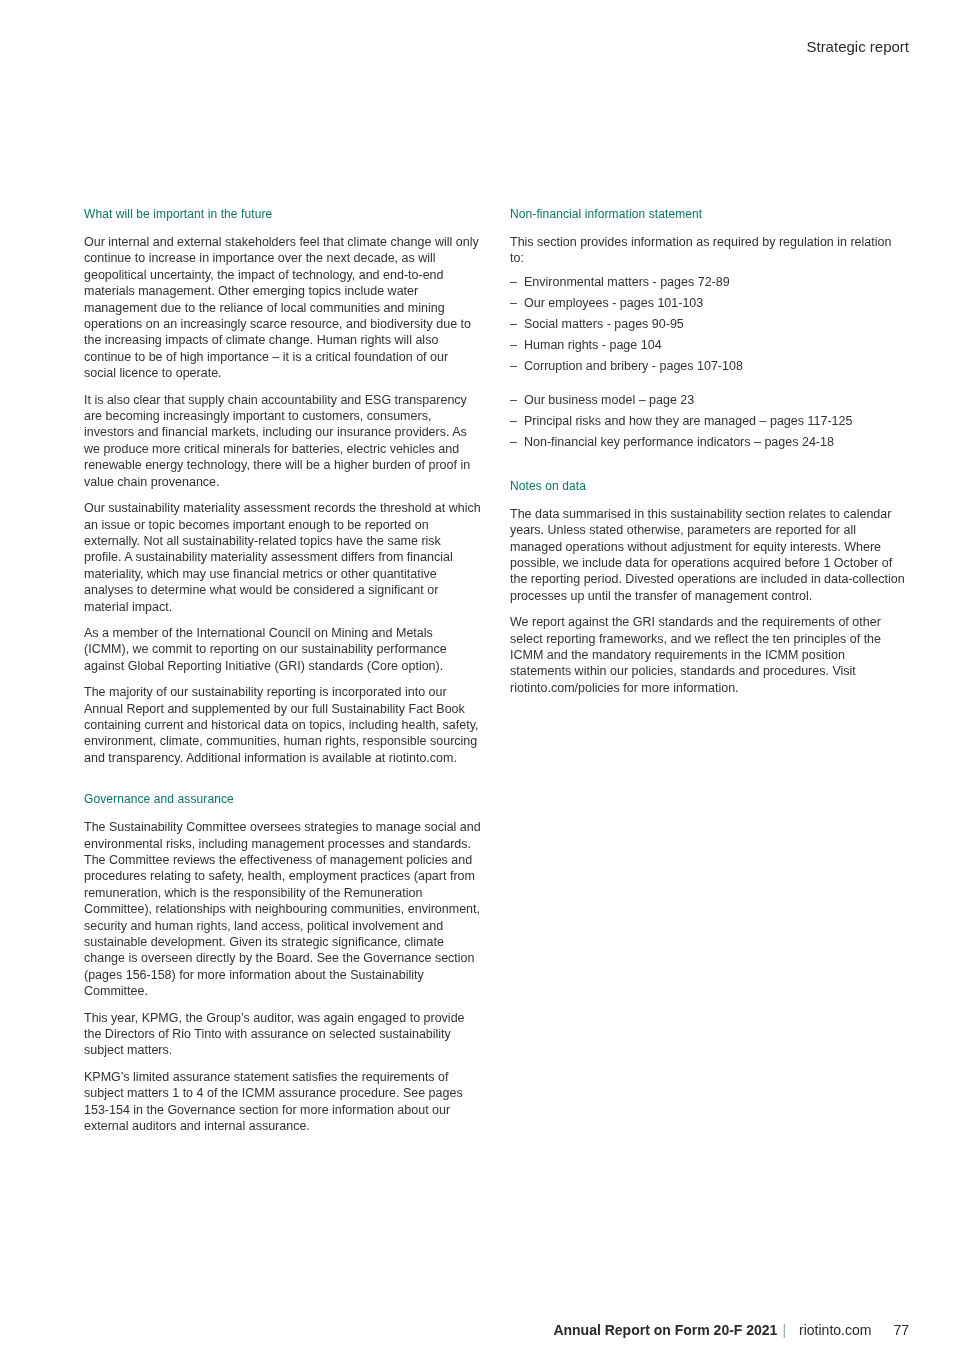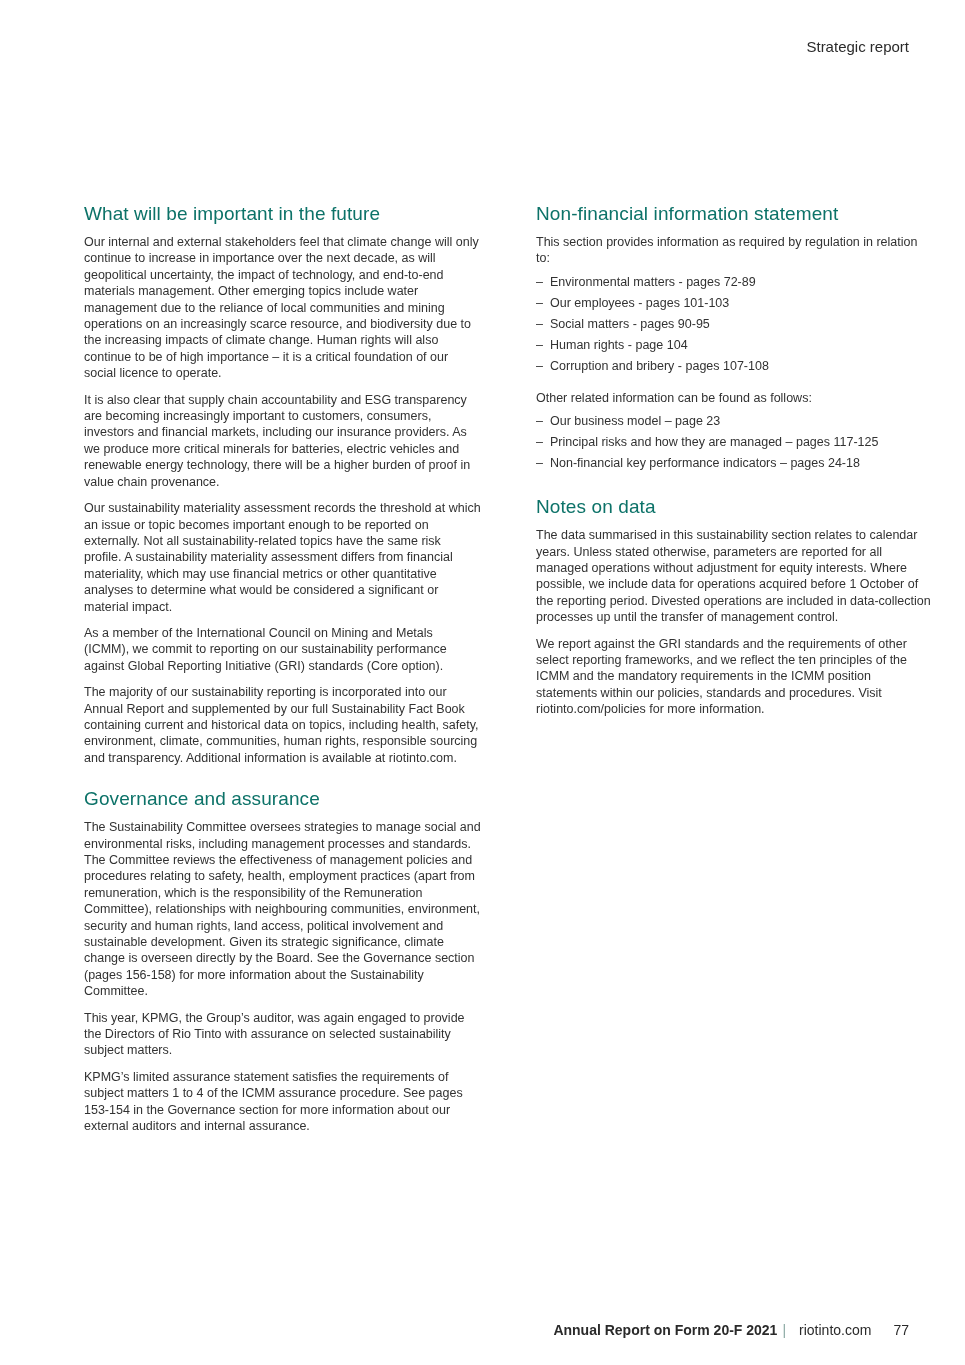--- a/index.html
+++ b/index.html
@@ -25,24 +25,24 @@
   }
   .content {
     position: absolute;
     top: 203px;
     left: 84px;
     display: flex;
     gap: 29px;
   }
   .col { font-size: 12.5px; line-height: 16.4px; color: var(--body-color, #323232); }
   .col-left  { width: 397px; }
-  .col-right { width: 395px; margin-left: 26px; }
+  .col-right { width: 395px; }
   h2 {
     color: var(--heading-color, #0c7268);
-    font-size: 19px;
+    font-size: 12px;
     line-height: 22px;
     font-weight: 400;
     margin: 0 0 9px 0;
     letter-spacing: 0.1px;
   }
   h2.spaced { margin-top: 22px; }
   p { margin: 0 0 10px 0; }
   p:last-child { margin-bottom: 0; }
   .intro { margin-bottom: 5px; }
   .dash-list { margin: 0 0 13px 0; }
@@ -119,21 +119,20 @@
         <div class="list-row">
           <span class="dash">–</span>
           <span class="item-text">Human rights - page 104</span>
         </div>
         <div class="list-row">
           <span class="dash">–</span>
           <span class="item-text">Corruption and bribery - pages 107-108</span>
         </div>
       </div>
 
-      <p class="intro">Other related information can be found as follows:</p>
 
       <div class="dash-list">
         <div class="list-row">
           <span class="dash">–</span>
           <span class="item-text">Our business model – page 23</span>
         </div>
         <div class="list-row">
           <span class="dash">–</span>
           <span class="item-text">Principal risks and how they are managed – pages 117-125</span>
         </div>

